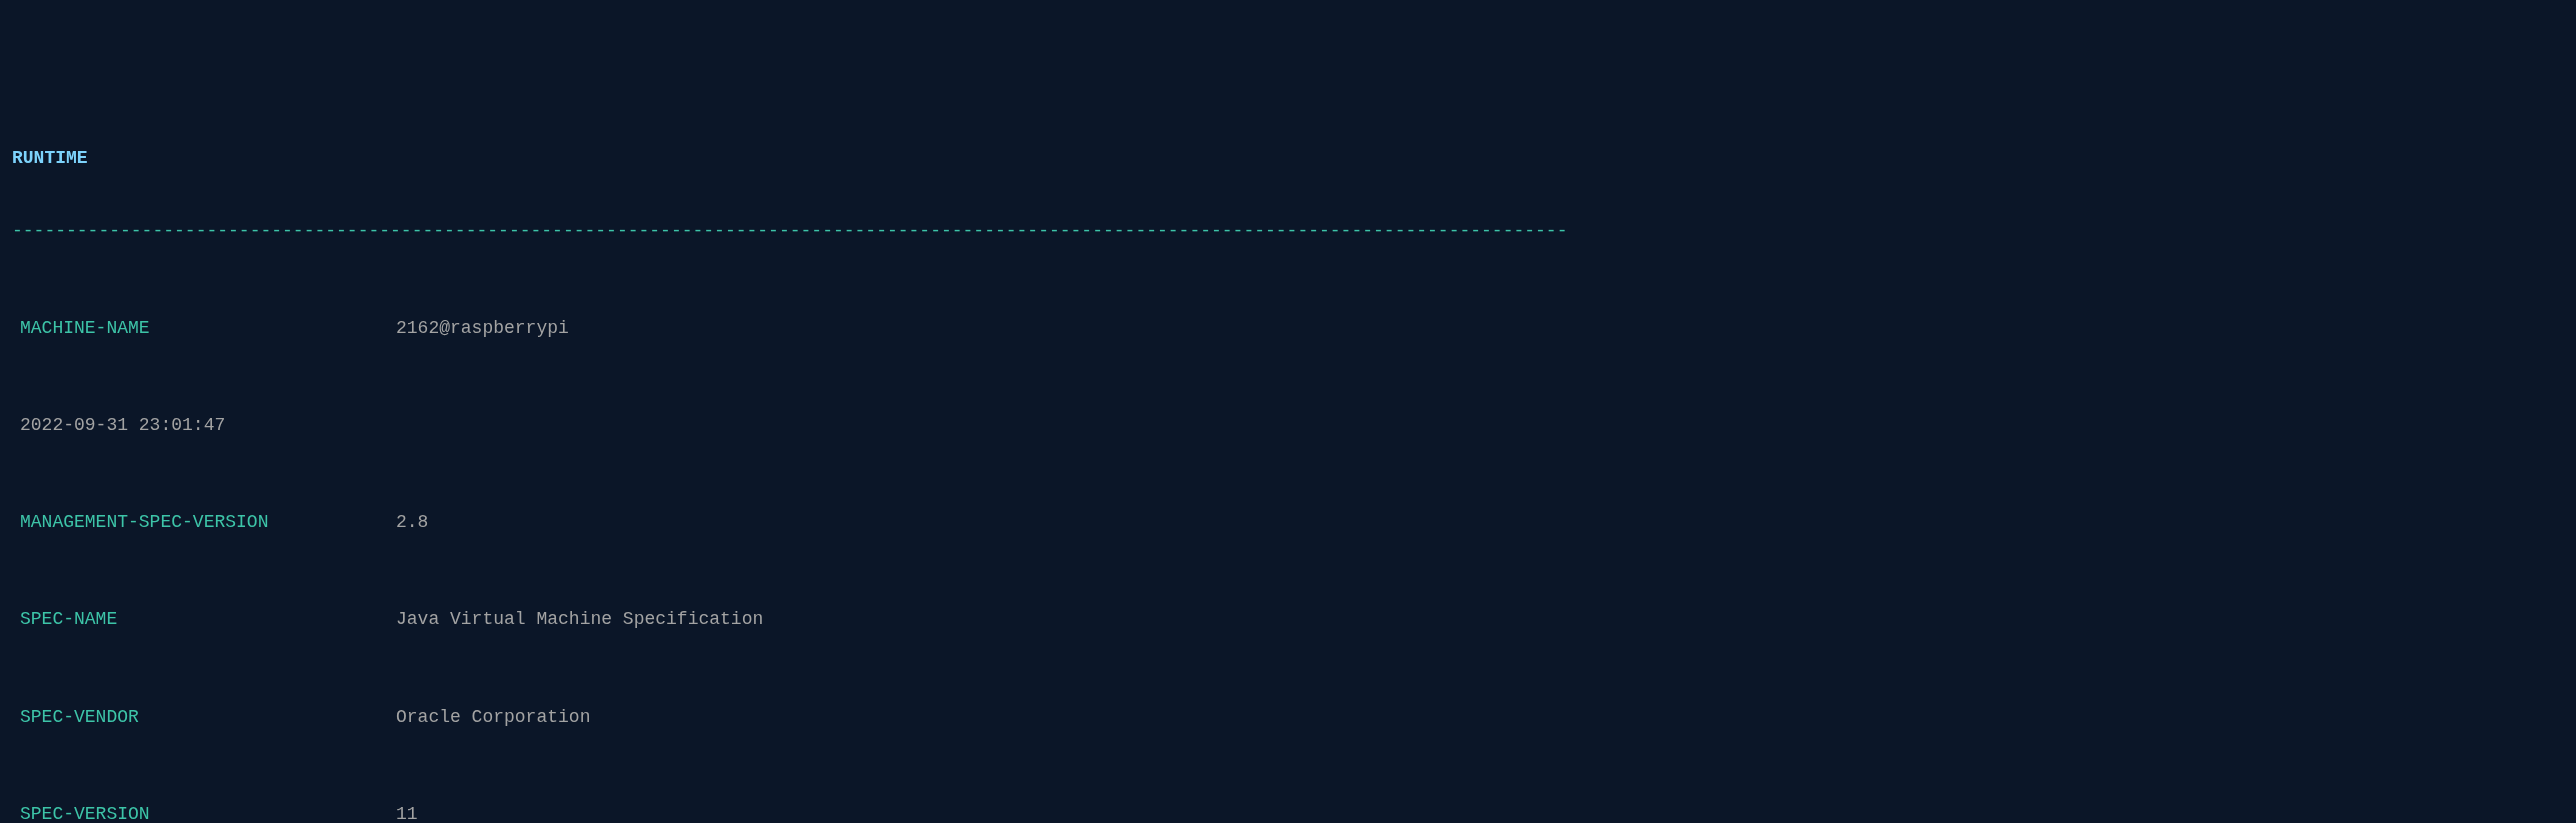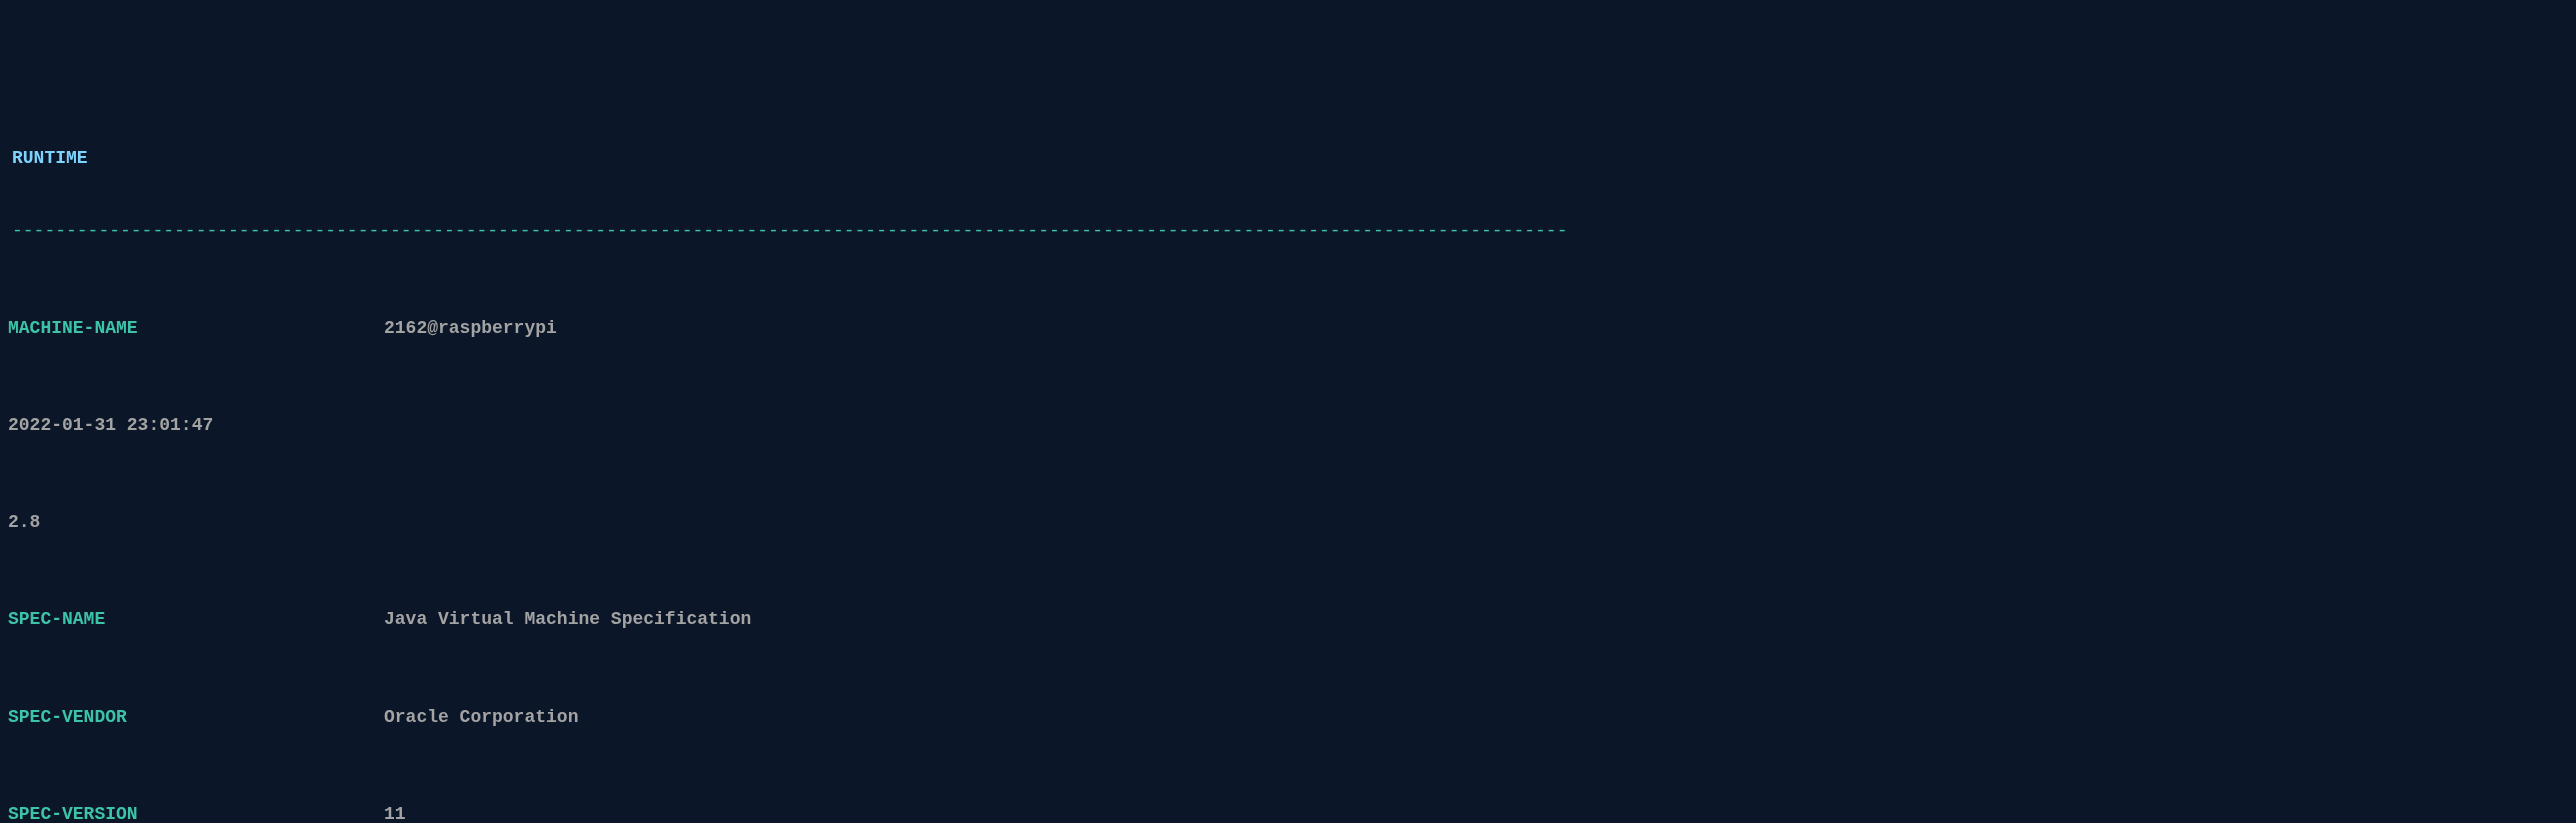--- a/index.html
+++ b/index.html
@@ -26,22 +26,21 @@
     }
     .divider {
       color: #3dc4a8;
       padding-left: 12px;
       letter-spacing: 0;
       overflow: hidden;
       white-space: nowrap;
     }
     .row {
       display: flex;
-      padding-left: 8px;
-      font-weight: bold;
+      padding-left: 20px;
     }
     .key {
       color: #3dc4a8;
       width: 376px;
       flex-shrink: 0;
     }
     .value {
       color: #a3a3a3;
       flex: 1;
       white-space: pre-wrap;
@@ -56,24 +55,25 @@
 <div class="container">
   <div class="header">RUNTIME</div>
   <div class="divider">------------------------------------------------------------------------------------------------------------------------------------------------</div>
   
   <div class="row">
     <span class="key">MACHINE-NAME</span>
     <span class="value">2162@raspberrypi</span>
   </div>
   
   <div class="row">
-    <span class="value">2022-01-31 23:01:47</span>
+    <span class="value">2022-09-31 23:01:47</span>
   </div>
   
   <div class="row">
+    <span class="key">MANAGEMENT-SPEC-VERSION</span>
     <span class="value">2.8</span>
   </div>
   
   <div class="row">
     <span class="key">SPEC-NAME</span>
     <span class="value">Java Virtual Machine Specification</span>
   </div>
   
   <div class="row">
     <span class="key">SPEC-VENDOR</span>

